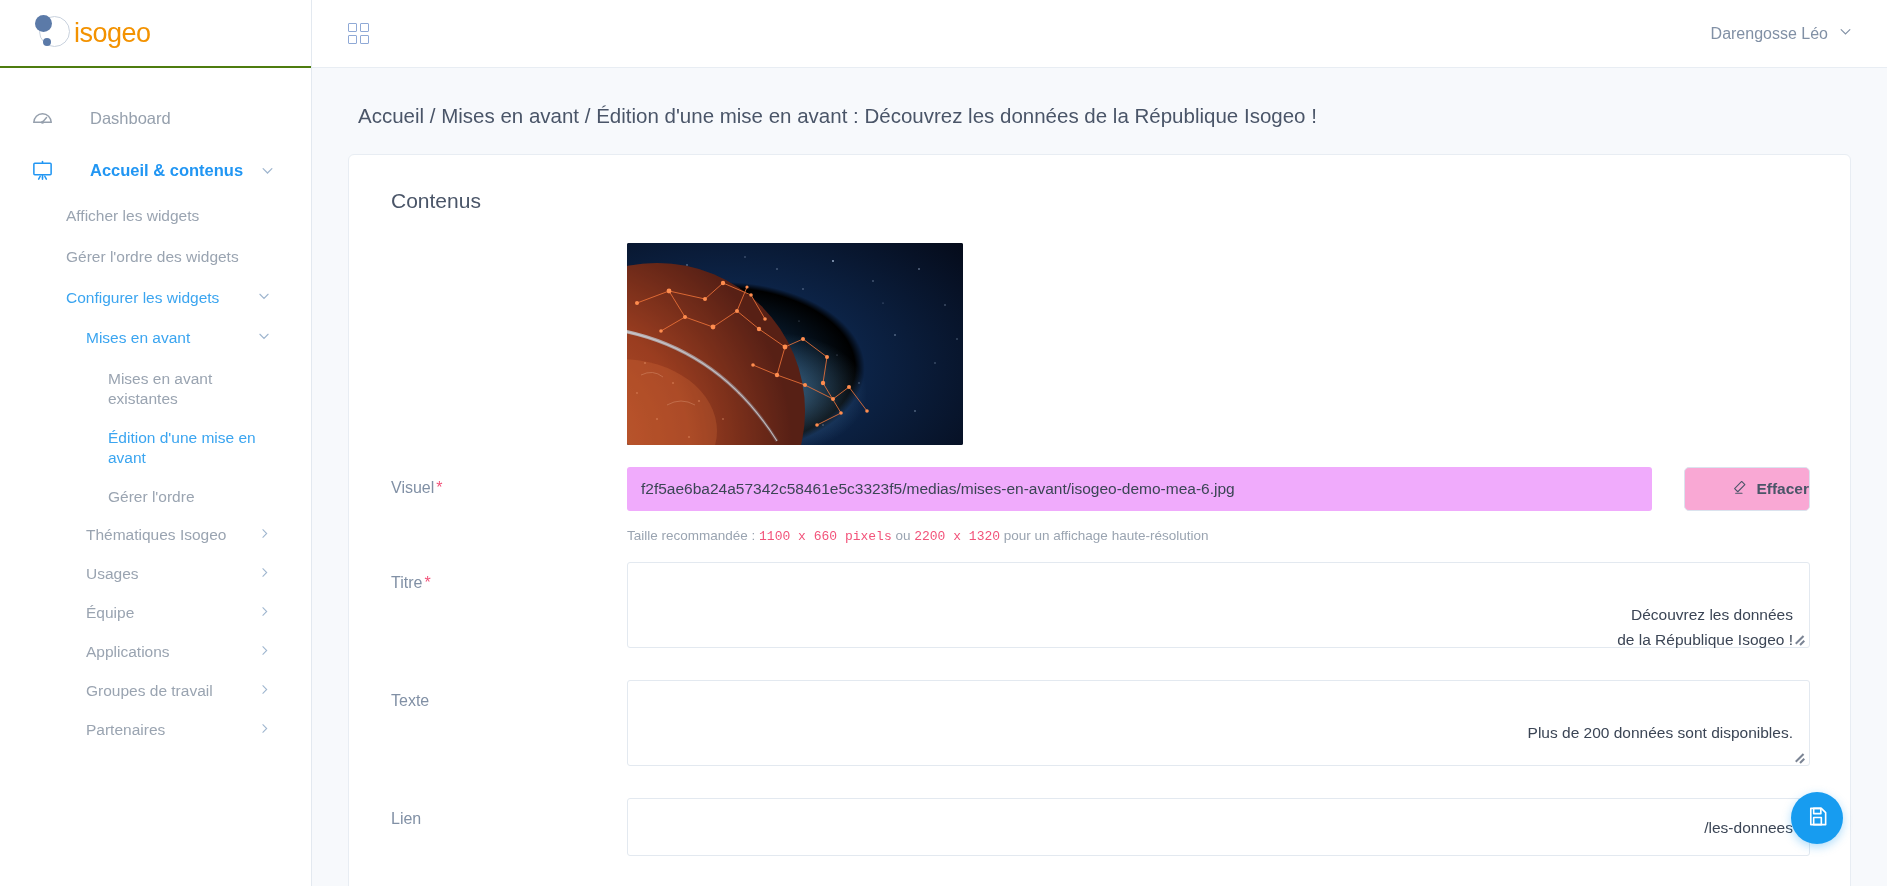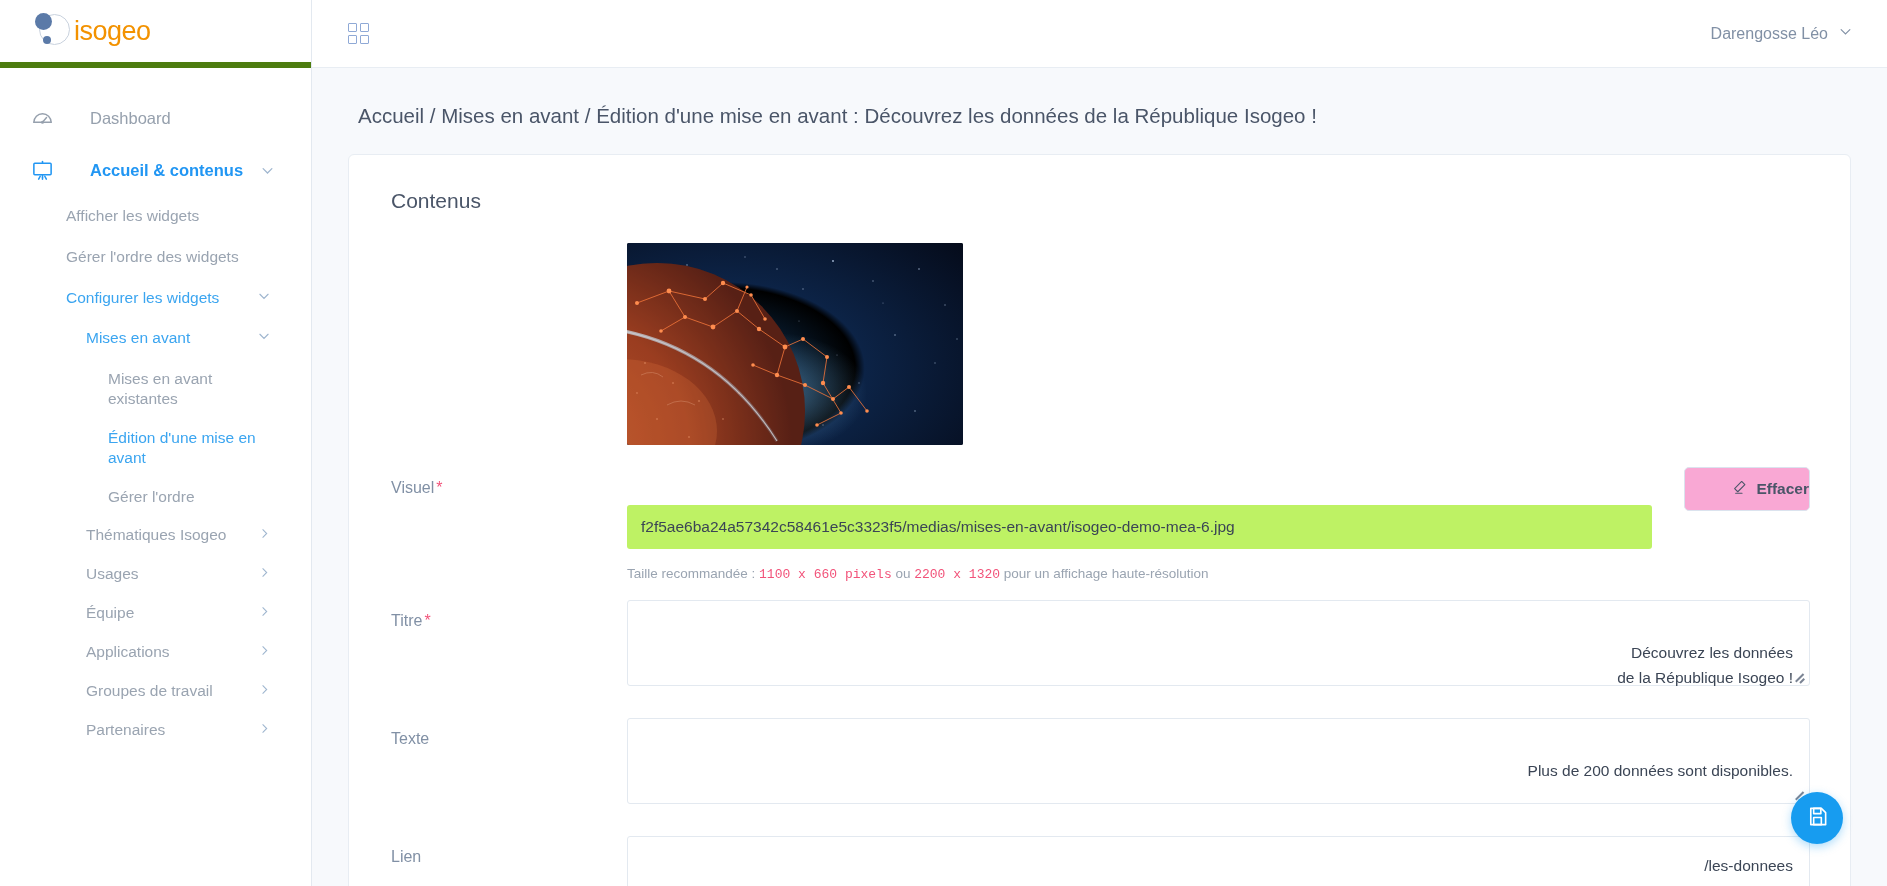--- a/index.html
+++ b/index.html
@@ -23,21 +23,21 @@
     background: #ffffff;
     border-right: 1px solid #e3e9f0;
     display: flex;
     flex-direction: column;
     overflow: hidden;
     position: relative;
   }
   .sidebar-logo {
     height: 68px;
     min-height: 68px;
-    border-bottom: 6px solid #4d7c0f;
+    border-bottom: 2px solid #4d7c0f;
     display: flex;
     align-items: center;
     padding-left: 30px;
   }
   .logo-wrap { display: flex; align-items: center; gap: 2px; }
   .logo-mark { width: 46px; height: 46px; position: relative; }
   .logo-ring {
     position: absolute; left: 9px; top: 6px;
     width: 31px; height: 31px;
     border: 1.4px solid #c9d2de; border-radius: 50%;
@@ -207,31 +207,30 @@
     font-size: 16px;
     color: #8190a5;
     padding-top: 12px;
     padding-left: 22px;
   }
   .req { color: #f2537a; margin-left: 2px; }
   .form-field { flex: 1; display: flex; align-items: flex-start; gap: 32px; }
 
   .readonly-input {
     flex: 1;
-    background: #bef264;
+    background: #f0abfc;
     border: none;
     border-radius: 3px;
     height: 44px;
     line-height: 44px;
     padding: 0 14px;
     font-size: 15.5px;
     color: #3b4555;
     overflow: hidden;
     white-space: nowrap;
-    margin-top: 38px;
   }
   .btn-erase {
     width: 126px; height: 44px;
     border: 1px solid #dbe3ee;
     background: #f9a8d4;
     border-radius: 5px;
     display: flex; align-items: center; justify-content: flex-end;
     gap: 9px;
     cursor: pointer;
     font-size: 15.5px;

